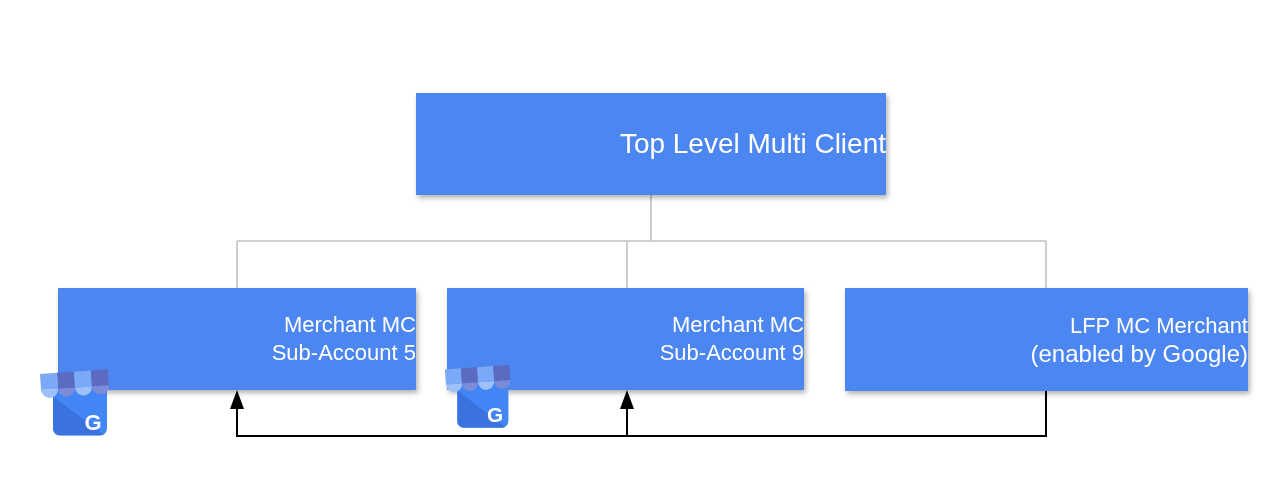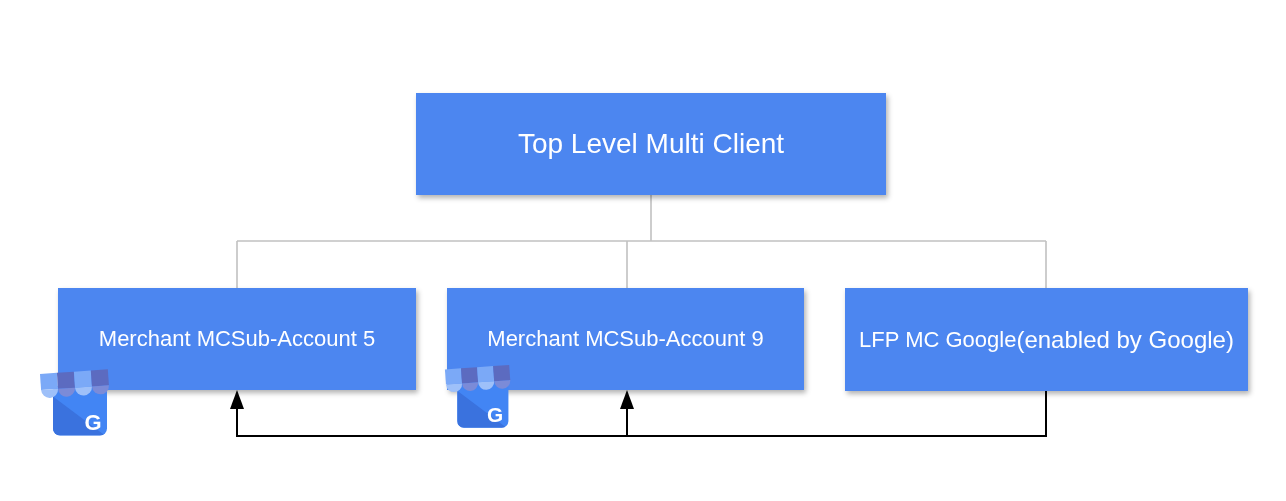--- a/index.html
+++ b/index.html
@@ -14,22 +14,22 @@
   #connector-layer {
     position: absolute;
     left: 0; top: 0;
     width: 1286px; height: 501px;
     z-index: 1;
   }
   .node {
     position: absolute;
     z-index: 2;
     display: flex;
-    flex-direction: row;
-    align-items: center;
+    flex-direction: column;
+    align-items: flex-end;
     justify-content: center;
     text-align: center;
     color: #ffffff;
     box-shadow: 2px 3px 5px rgba(0,0,0,0.30);
   }
   .node .l1, .node .l2 { display: block; white-space: nowrap; }
   #node-root   { left: 416px; top:  93px; width: 470px; height: 102px; }
   #node-root .l1, #node-root .l2 { font-size: 28px; line-height: 40px; }
   #node-sub1   { left:  58px; top: 288px; width: 358px; height: 102px; }
   #node-sub2   { left: 447px; top: 288px; width: 357px; height: 102px; }
@@ -82,21 +82,21 @@
     <span class="l1">Merchant MC</span>
     <span class="l2">Sub-Account 5</span>
   </div>
 
   <div class="node" id="node-sub2" style="background-color: rgb(76, 134, 240);">
     <span class="l1">Merchant MC</span>
     <span class="l2">Sub-Account 9</span>
   </div>
 
   <div class="node" id="node-lfp" style="background-color: rgb(76, 134, 240);">
-    <span class="l1">LFP MC Google</span>
+    <span class="l1">LFP MC Merchant</span>
     <span class="l2">(enabled by Google)</span>
   </div>
 
   <svg class="gmb-icon" id="gmb-icon-1" viewBox="0 0 76 72" xmlns="http://www.w3.org/2000/svg">
     <defs>
       <clipPath id="gmb1-body-clip">
           <rect x="14" y="20" width="54" height="50" rx="7"></rect>
         </clipPath>
     </defs>
     <rect x="14" y="20" width="54" height="50" rx="7" fill="#4285f4"></rect>

